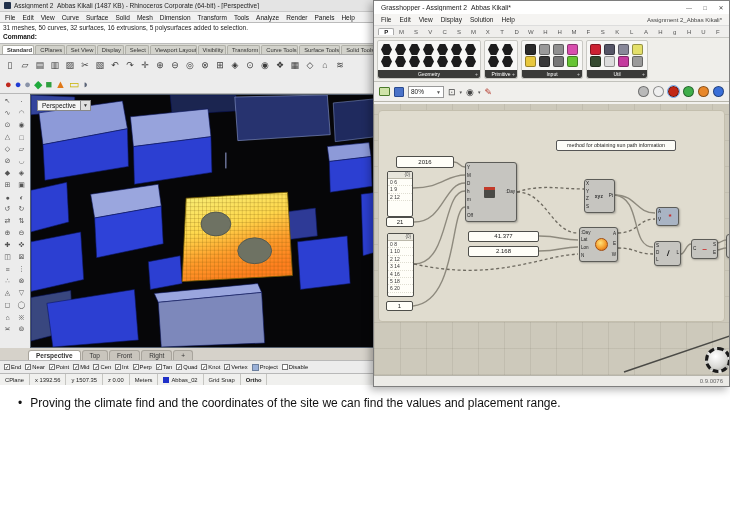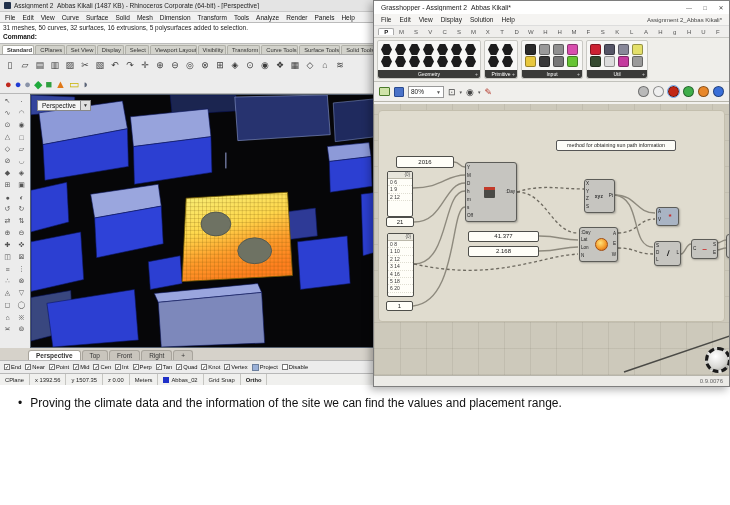--- a/index.html
+++ b/index.html
@@ -650,16 +650,16 @@
       <div class="compass"></div>
     </div>
 
     <div class="g-bottom">
       <span class="g-version">0.9.0076</span>
     </div>
   </div>
 
   <div class="slide-text">
     <span>•</span>
-    <span>Proving the climate data and the information of the site we can find the values and placement range.</span>
+    <span>Proving the climate find and the coordinates of the site we can find the values and placement range.</span>
   </div>
 
 </div>
 
 </body></html>

